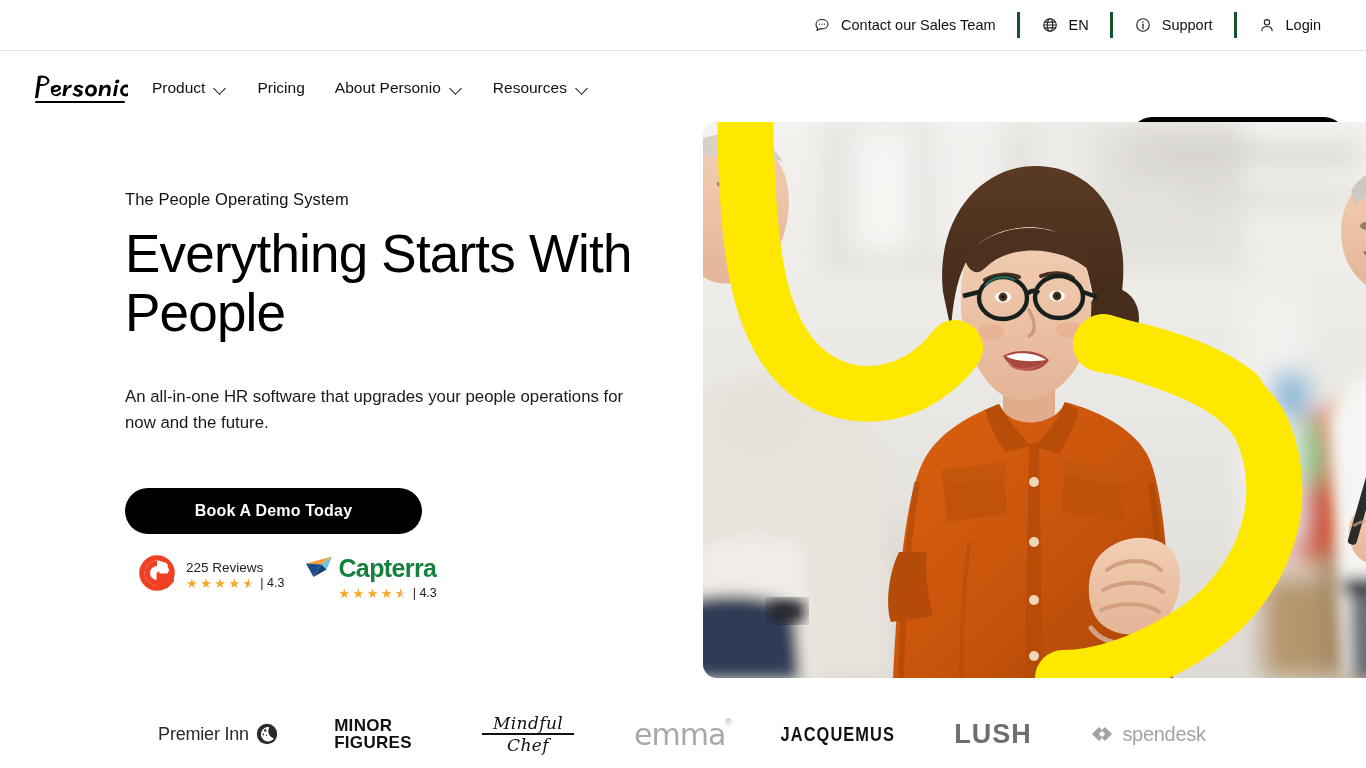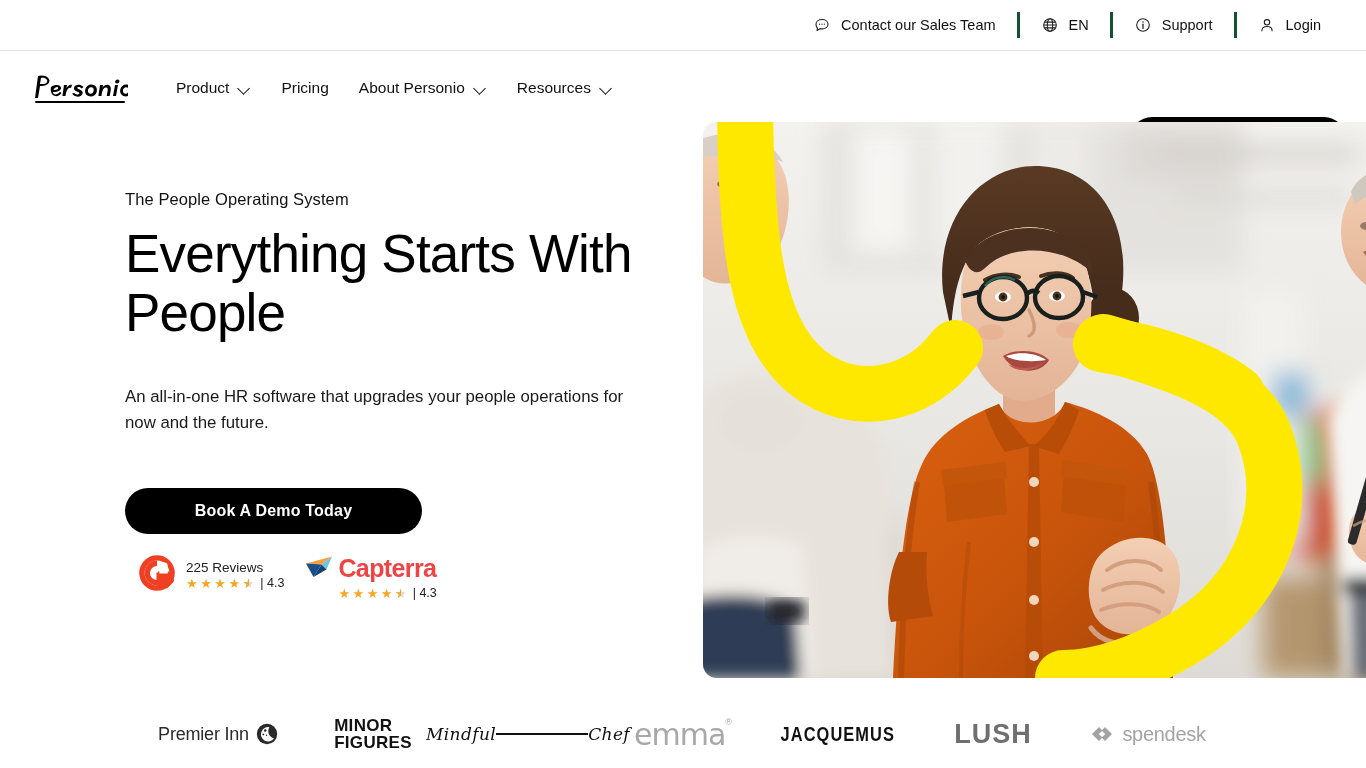--- a/index.html
+++ b/index.html
@@ -36,21 +36,21 @@
     display:flex; align-items:center;
     background:#fff;
   }
   .logo-wrap {
     position:absolute; left:33px; top:19px;
     width:95px; height:36px; cursor:pointer;
   }
   .logo-wrap svg { display:block; }
 
   .nav-links {
-    position:absolute; left:176px; top:0; height:73px;
+    position:absolute; left:152px; top:0; height:73px;
     display:flex; align-items:center; gap:0;
   }
   .nav-link {
     display:flex; align-items:center; gap:9px;
     font-size:15.5px; color:#111; cursor:pointer;
     margin-right:30px; white-space:nowrap;
   }
   .chev { display:inline-block; width:13px; height:8px; position:relative; }
   .chev:before {
     content:""; position:absolute; left:1px; top:0;
@@ -97,21 +97,21 @@
   .badge { display:flex; align-items:center; gap:8px; cursor:pointer; }
   .g2-text { display:flex; flex-direction:column; gap:1px;justify-content:flex-end; }
   .g2-reviews { font-size:13.5px; color:#222; line-height:15px; }
   .stars-row { display:flex; align-items:center; gap:3px; }
   .star { font-size:13px; color:#f5a623; line-height:13px; letter-spacing:-0.5px; }
   .half-star { position:relative; display:inline-block; font-size:13px; line-height:13px; color:#d8d8d8; }
   .half-star span { position:absolute; left:0; top:0; width:55%; overflow:hidden; color:#f5a623; }
   .rating-num { font-size:12.5px; color:#222; margin-left:3px; }
   .capterra-badge { display:flex; flex-direction:column; align-items:flex-start; gap:2px; }
   .capterra-top { display:flex; align-items:center; gap:4px; }
-  .capterra-word { font-size:25px; font-weight:bold; color:#ef4444; letter-spacing:-0.6px; line-height:26px; }
+  .capterra-word { font-size:25px; font-weight:bold; color:#15803d; letter-spacing:-0.6px; line-height:26px; }
 
   
   .hero-image {
     position:absolute; left:703px; top:122px;
     width:700px; height:556px;
     border-radius:14px; overflow:hidden;
     background:#efeeec;
   }
   .hero-image svg { display:block; width:100%; height:100%; }
 
@@ -485,21 +485,21 @@
     </div>
 
     <div class="client-logo">
       <span class="minor-text">
         <span style="display:block;">MINOR</span>
         <span style="display:block;">FIGURES</span>
       </span>
     </div>
 
     <div class="client-logo">
-      <span style="display:flex;flex-direction:row;align-items:center;">
+      <span style="display:flex;flex-direction:column;align-items:center;">
         <span style="font-family:'DejaVu Serif',serif;font-style:italic;font-size:17px;color:#111;letter-spacing:.4px;line-height:18px;">Mindful</span>
         <span style="display:block;width:92px;height:2px;background:#111;margin:1px 0 1px 0;"></span>
         <span style="font-family:'DejaVu Serif',serif;font-style:italic;font-size:17px;color:#111;letter-spacing:.4px;line-height:18px;">Chef</span>
       </span>
     </div>
 
     <div class="client-logo">
       <span style="display:flex;align-items:flex-start;text-align:center;">
         <span class="emma-text">emma</span>
         <sup class="reg">®</sup>

